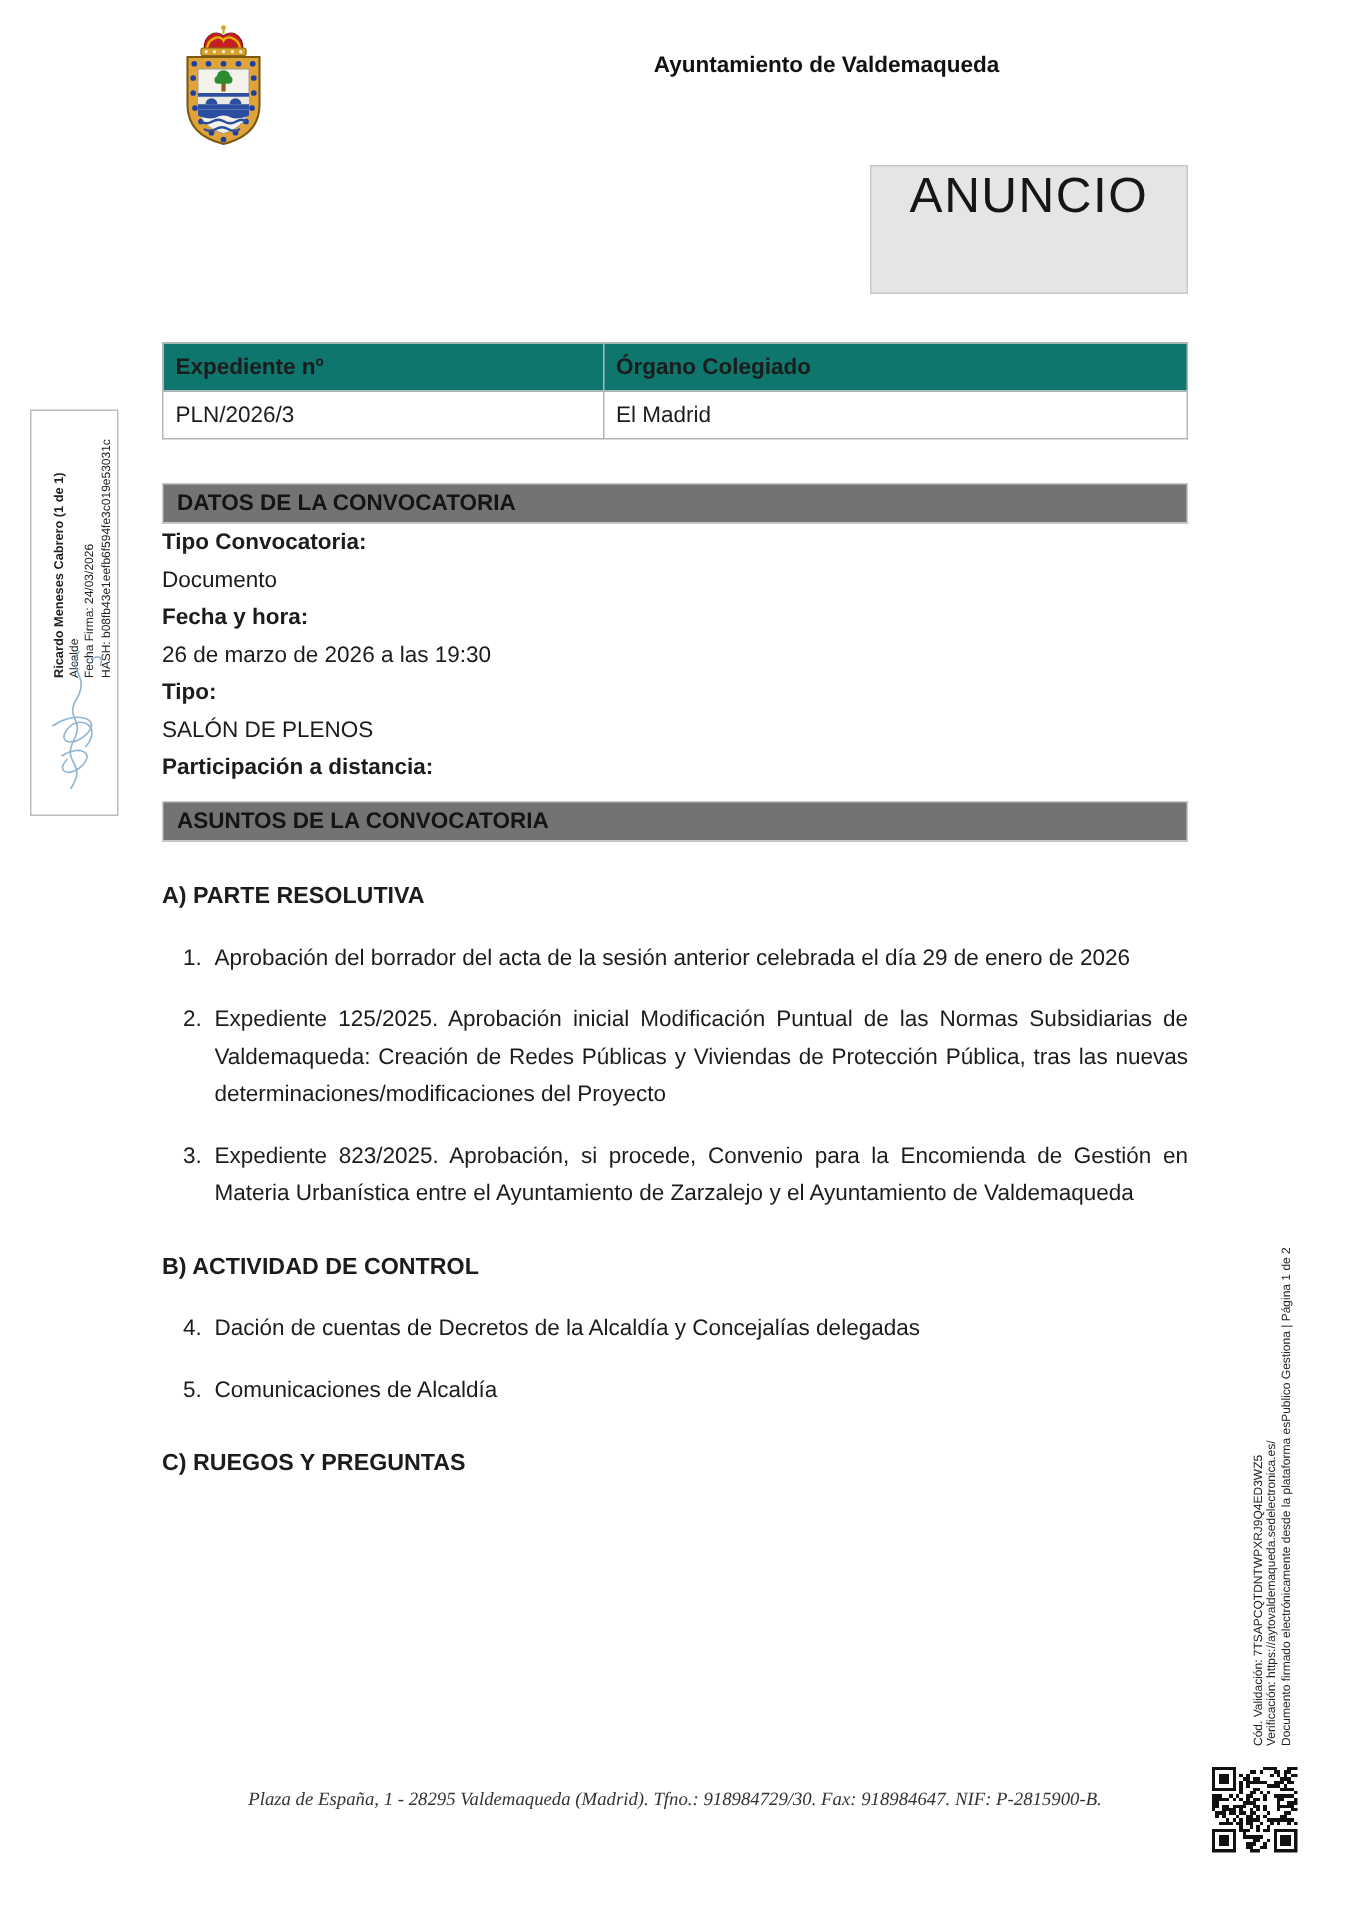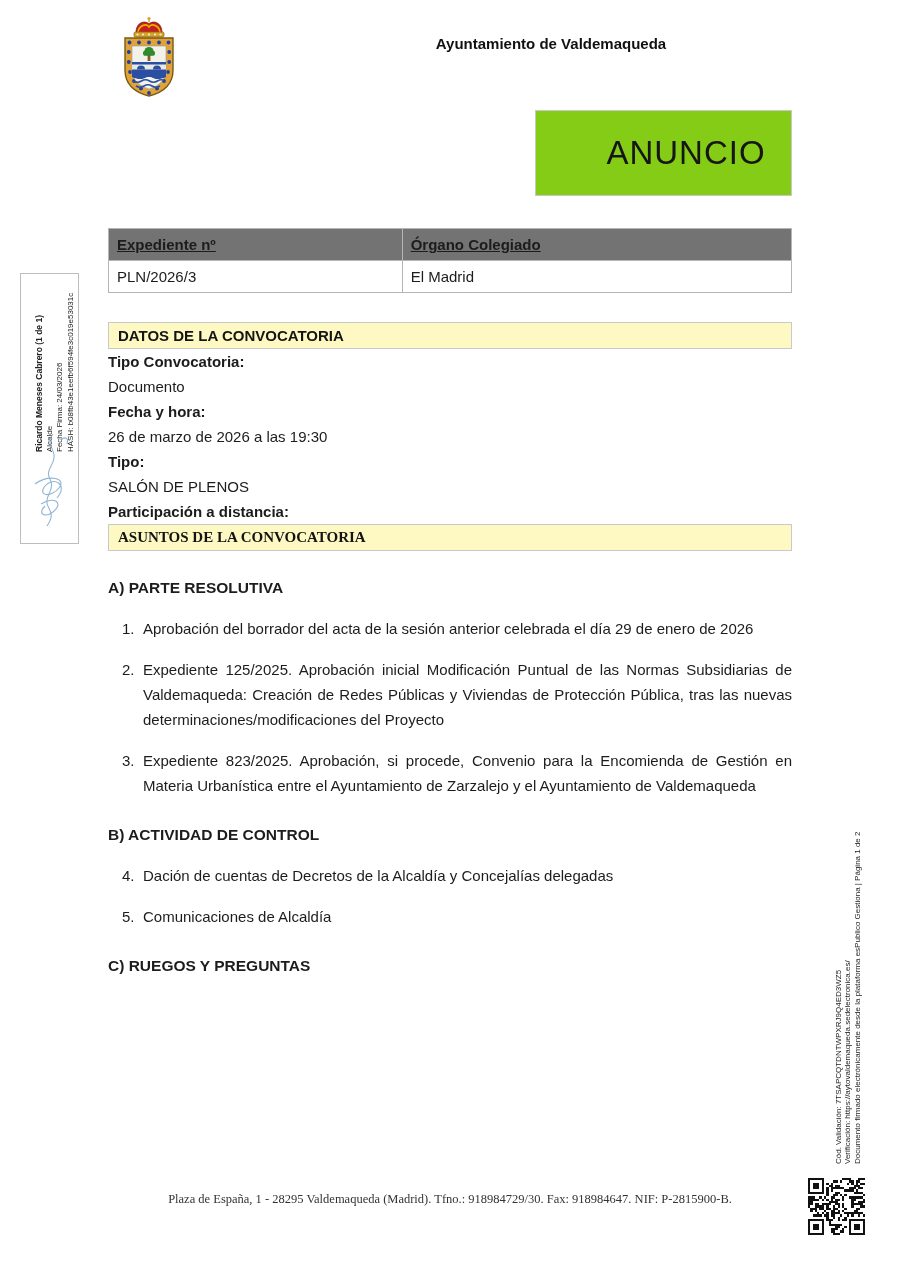--- a/index.html
+++ b/index.html
@@ -6,47 +6,47 @@
   body{
     width:900px;height:1273px;position:relative;background:#ffffff;
     font-family:"Liberation Sans", sans-serif;color:#1c1c1c;overflow:hidden;
   }
   
   .crest{position:absolute;left:117px;top:15px;width:64px;height:86px;}
   .muni{position:absolute;left:551px;top:35px;transform:translateX(-50%);
     font-size:15px;font-weight:bold;white-space:nowrap;color:#111;}
   .content{position:absolute;left:108px;top:0;width:684px;}
   
-  .anuncio-box{margin:110px 0 0 auto;width:210px;height:84px;background:#84cc16;
-    border:1px solid #c8c8c8;display:flex;align-items:center;justify-content:center;padding-left:45px;}
+  .anuncio-box{margin:110px 0 0 auto;width:210px;height:84px;background:#e5e5e5;
+    border:1px solid #c8c8c8;display:flex;justify-content:center;}
   .anuncio-box span{font-size:33px;letter-spacing:1px;color:#161616;}
   
   table.exp{margin-top:32px;width:100%;border-collapse:collapse;font-size:15px;}
   table.exp th, table.exp td{border:1px solid #b5b5b5;text-align:left;
     padding:5px 8px;height:21px;font-weight:normal;}
-  table.exp th{background:#737373;font-weight:bold;text-decoration:underline;}
+  table.exp th{background:#0f766e;font-weight:bold;}
   table.exp .c1{width:43%;}
   
-  .bar{background:#fef9c3;border:1px solid #c9c9c9;padding:4px 9px;
+  .bar{background:#737373;border:1px solid #c9c9c9;padding:4px 9px;
     font-weight:bold;font-size:15px;color:#141414;}
   .bar-datos{margin-top:29px;}
-  .bar-asuntos{font-family:Liberation Serif, serif;}
+  .bar-asuntos{margin-top:10px;}
   
   .field{font-size:15px;line-height:25px;}
   .field:first-of-type{margin-top:26px;}
   .field .label{font-weight:bold;display:block;}
   .field .value{display:block;}
   
   .part-heading{margin-top:24px;font-size:15.5px;font-weight:bold;line-height:25px;}
   .agenda-item{margin-top:16px;display:flex;font-size:15px;line-height:25px;padding-left:14px;}
   .agenda-item .num{width:21px;flex-shrink:0;}
   .agenda-item .text{flex:1;text-align:justify;}
   
   .footer{position:absolute;left:450px;top:1192px;transform:translateX(-50%);
-    font-family:"Liberation Serif", serif;font-size:12.5px;
+    font-family:"Liberation Serif", serif;font-style:italic;font-size:12.5px;
     color:#333;white-space:nowrap;}
   
   .qr{position:absolute;left:808px;top:1178px;width:57px;height:57px;}
   
   .sig-box{position:absolute;left:20px;top:273px;width:57px;height:269px;
     border:1px solid #bdbdbd;background:#fff;}
   .sig-rot{position:absolute;left:13px;top:0;width:178px;height:44px;
     transform-origin:0 0;transform:translateY(178px) rotate(-90deg);
     font-size:8px;line-height:10.5px;color:#222;}
   .sig-rot div{white-space:nowrap;}

